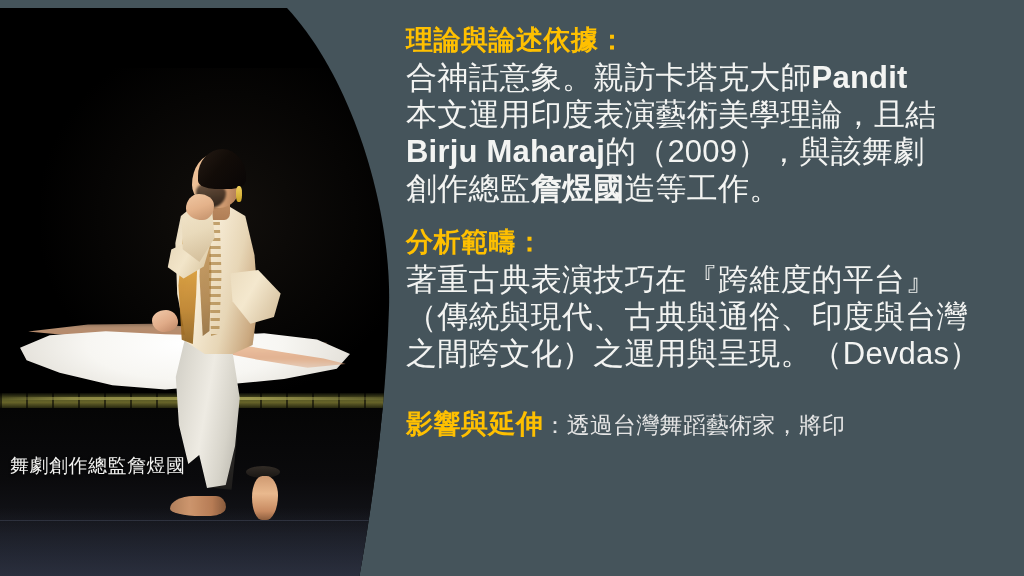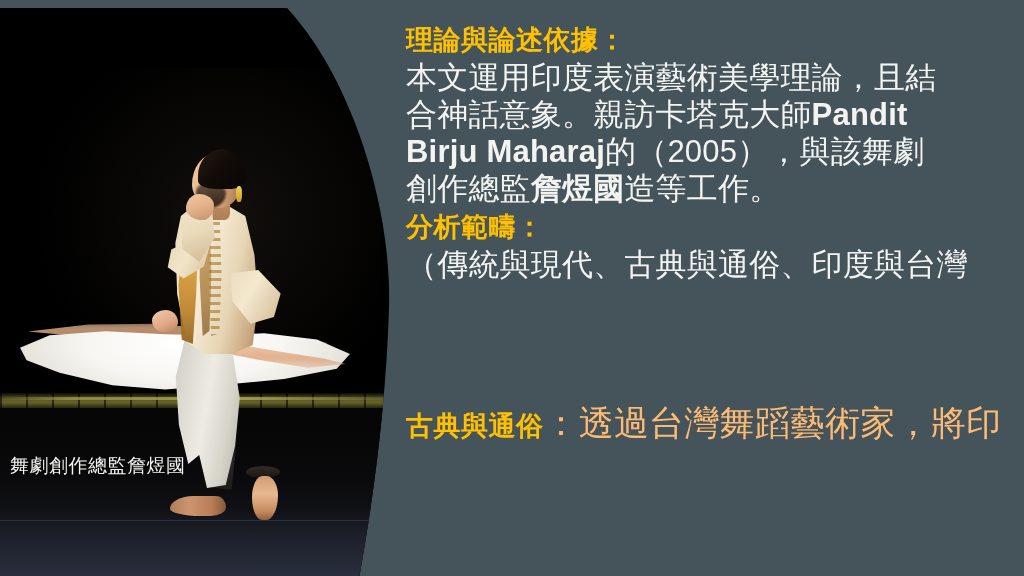--- a/index.html
+++ b/index.html
@@ -303,21 +303,21 @@
   
   .text-col {
     position: absolute;
     left: 406px;
     top: 0;
     width: 608px;
     height: 436px;
   }
   .block { position: absolute; left: 0; width: 608px; }
   #block-1 { top: 22px; }
-  #block-2 { top: 209px; }
+  #block-2 { top: 224px; }
   #block-3 { top: 404px; }
 
   .heading {
     display: block;
     font-size: 27px;
     line-height: 37px;
     font-weight: bold;
     color: #ffc000;
     letter-spacing: 0.5px;
     white-space: nowrap;
@@ -333,22 +333,22 @@
   .body-line b { font-weight: bold; }
 
   
   .inline-head {
     font-size: 27px;
     font-weight: bold;
     color: #ffc000;
     letter-spacing: 0.5px;
   }
   .inline-body {
-    font-size: 35px;
-    color: #fdba74;
+    font-size: 23px;
+    color: #e5e5e5;
     letter-spacing: 0.2px;
   }
 </style>
 </head>
 <body>
 
 <div id="slide">
 
   <div class="panel-bg"></div>
 
@@ -388,29 +388,31 @@
       </div>
 
       <div class="photo-caption">舞劇創作總監詹煜國</div>
     </div>
   </div>
 
   <div class="text-col">
 
     <div class="block" id="block-1">
       <span class="heading">理論與論述依據：</span>
+      <span class="body-line" id="b1l2"><span>合神話意象。親訪卡塔克大師</span><b>Pandit</b></span>
       <span class="body-line" id="b1l1"><span>本文運用印度表演藝術美學理論，且結</span></span>
-      <span class="body-line" id="b1l2"><span>合神話意象。親訪卡塔克大師</span><b>Pandit</b></span>
-      <span class="body-line" id="b1l3"><b>Birju Maharaj</b><span>的（2005），與該舞劇</span></span>
+      <span class="body-line" id="b1l3"><b>Birju Maharaj</b><span>的（2009），與該舞劇</span></span>
       <span class="body-line" id="b1l4"><span>創作總監</span><b>詹煜國</b><span>造等工作。</span></span>
     </div>
 
     <div class="block" id="block-2">
       <span class="heading">分析範疇：</span>
+      <span class="body-line" id="b2l1"><span>著重古典表演技巧在『跨維度的平台』</span></span>
       <span class="body-line" id="b2l2"><span>（傳統與現代、古典與通俗、印度與台灣</span></span>
+      <span class="body-line" id="b2l3"><span>之間跨文化）之運用與呈現。（Devdas）</span></span>
     </div>
 
     <div class="block" id="block-3">
-      <span class="body-line"><span class="inline-head">古典與通俗</span><span class="inline-body" id="b3l1"><span>：透過台灣舞蹈藝術家，將印</span></span></span>
+      <span class="body-line"><span class="inline-head">影響與延伸</span><span class="inline-body" id="b3l1"><span>：透過台灣舞蹈藝術家，將印</span></span></span>
     </div>
 
   </div>
 </div>
 
 </body></html>

